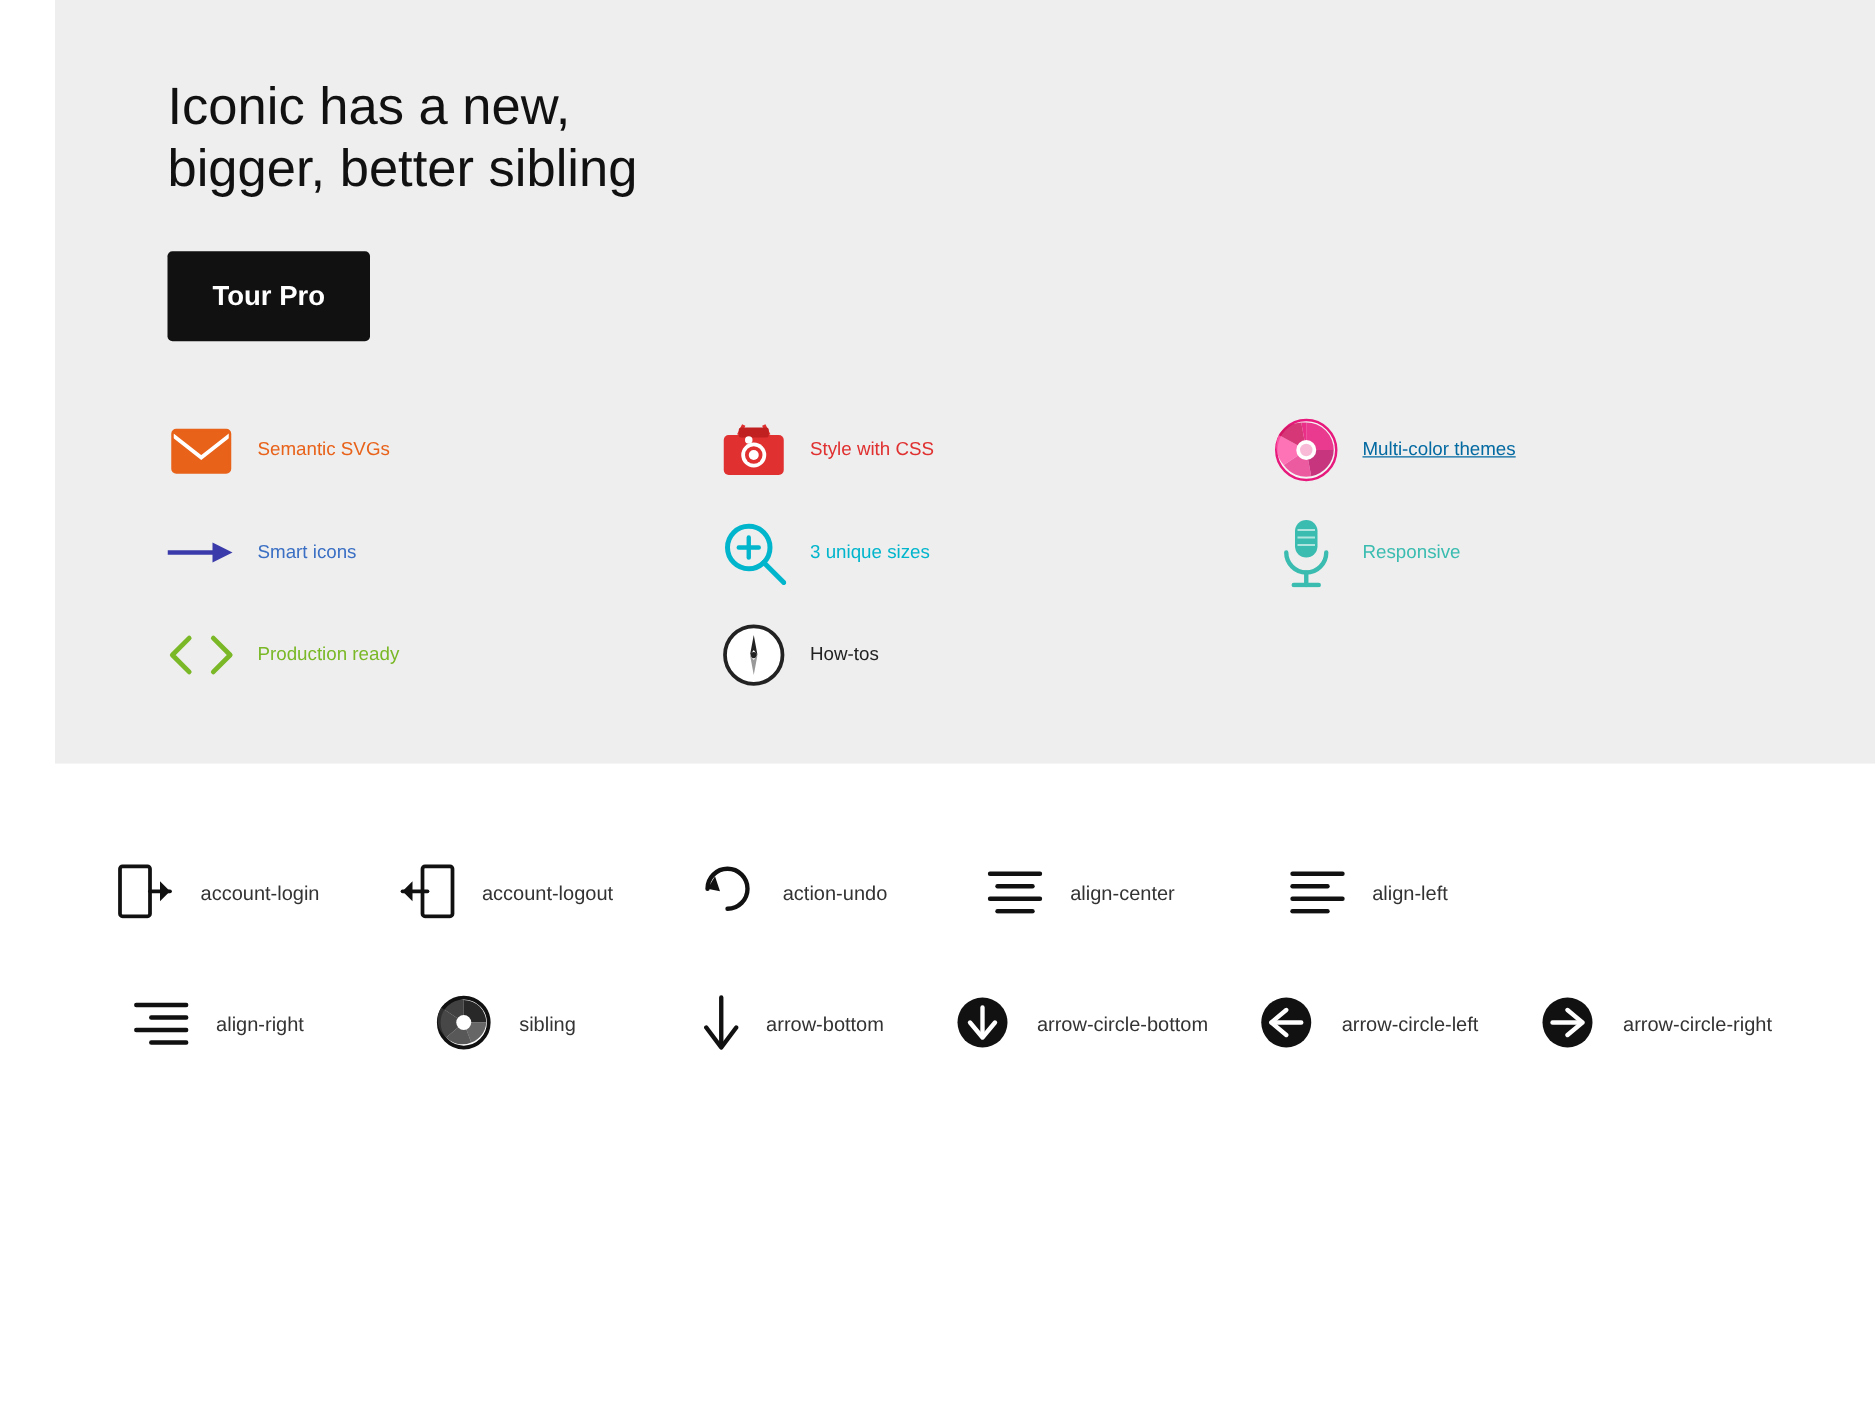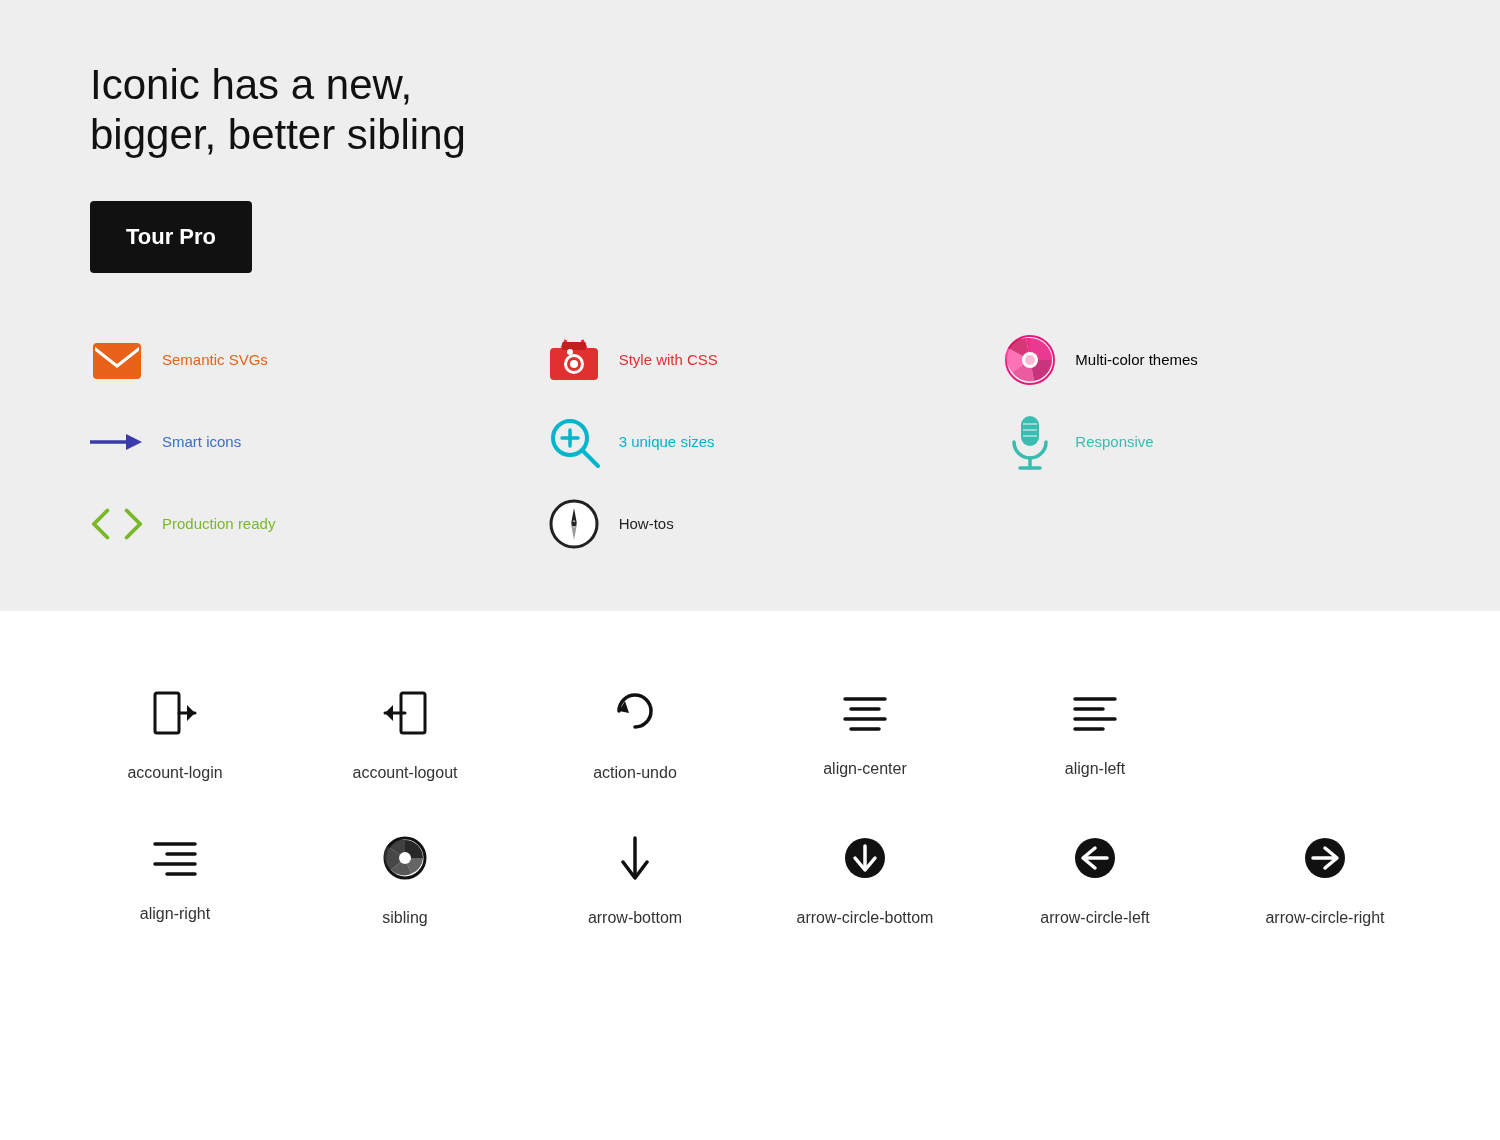--- a/index.html
+++ b/index.html
@@ -6,20 +6,21 @@
     body {
       font-family: -apple-system, BlinkMacSystemFont, 'Segoe UI', Helvetica, Arial, sans-serif;
       background: #fff;
       color: #222;
     }
 
     
     .hero {
       background: #eeeeee;
       padding: 60px 80px 60px 90px;
+      margin-left: 44px;
     }
     .hero-title {
       font-size: 42px;
       font-weight: 400;
       line-height: 1.2;
       color: #111;
       margin-bottom: 40px;
     }
     .tour-btn {
       display: inline-block;
@@ -58,39 +59,39 @@
       font-size: 15px;
       font-weight: 500;
     }
 
     
     .color-orange { color: #e8621a; }
     .color-blue-link { color: #3a6fc4; }
     .color-green { color: #7ab827; }
     .color-red { color: #e03030; }
     .color-cyan { color: #00b5cc; }
-    .color-pink { color: #000000; }
+    .color-pink { color: #0369a1; text-decoration: underline; }
     .color-teal { color: #3abcb0; }
     .color-dark { color: #222; }
 
     
     .icons-section {
       background: #fff;
       padding: 50px 60px;
     }
 
     .icons-grid {
       display: grid;
       grid-template-columns: repeat(6, 1fr);
       gap: 0;
     }
 
     .icon-cell {
       display: flex;
-      flex-direction: column;
+      flex-direction: row;
       align-items: center;
       justify-content: center;
       padding: 30px 10px 24px;
       gap: 22px;
     }
 
     .icon-symbol {
       font-size: 42px;
       line-height: 1;
       color: #111;

